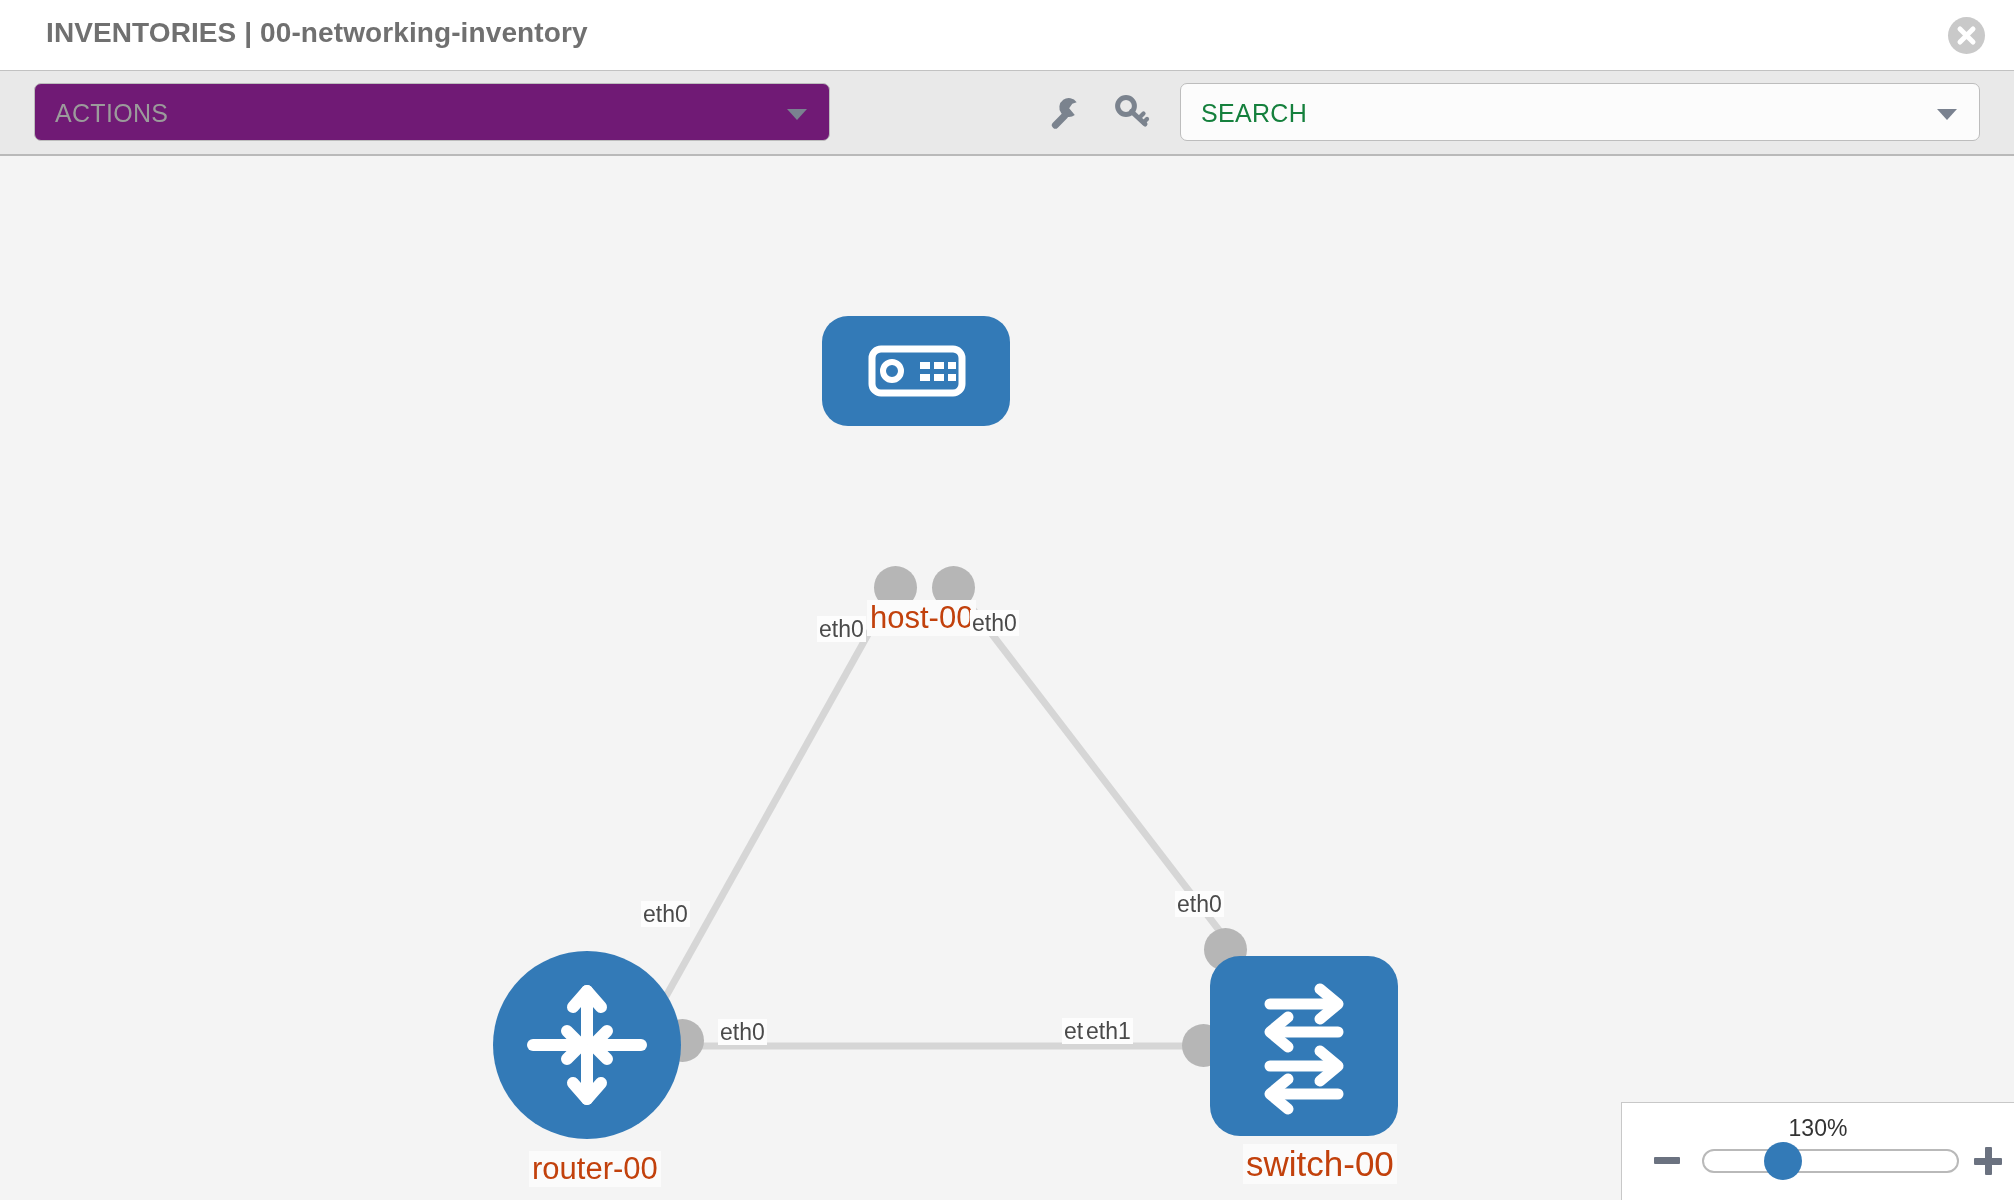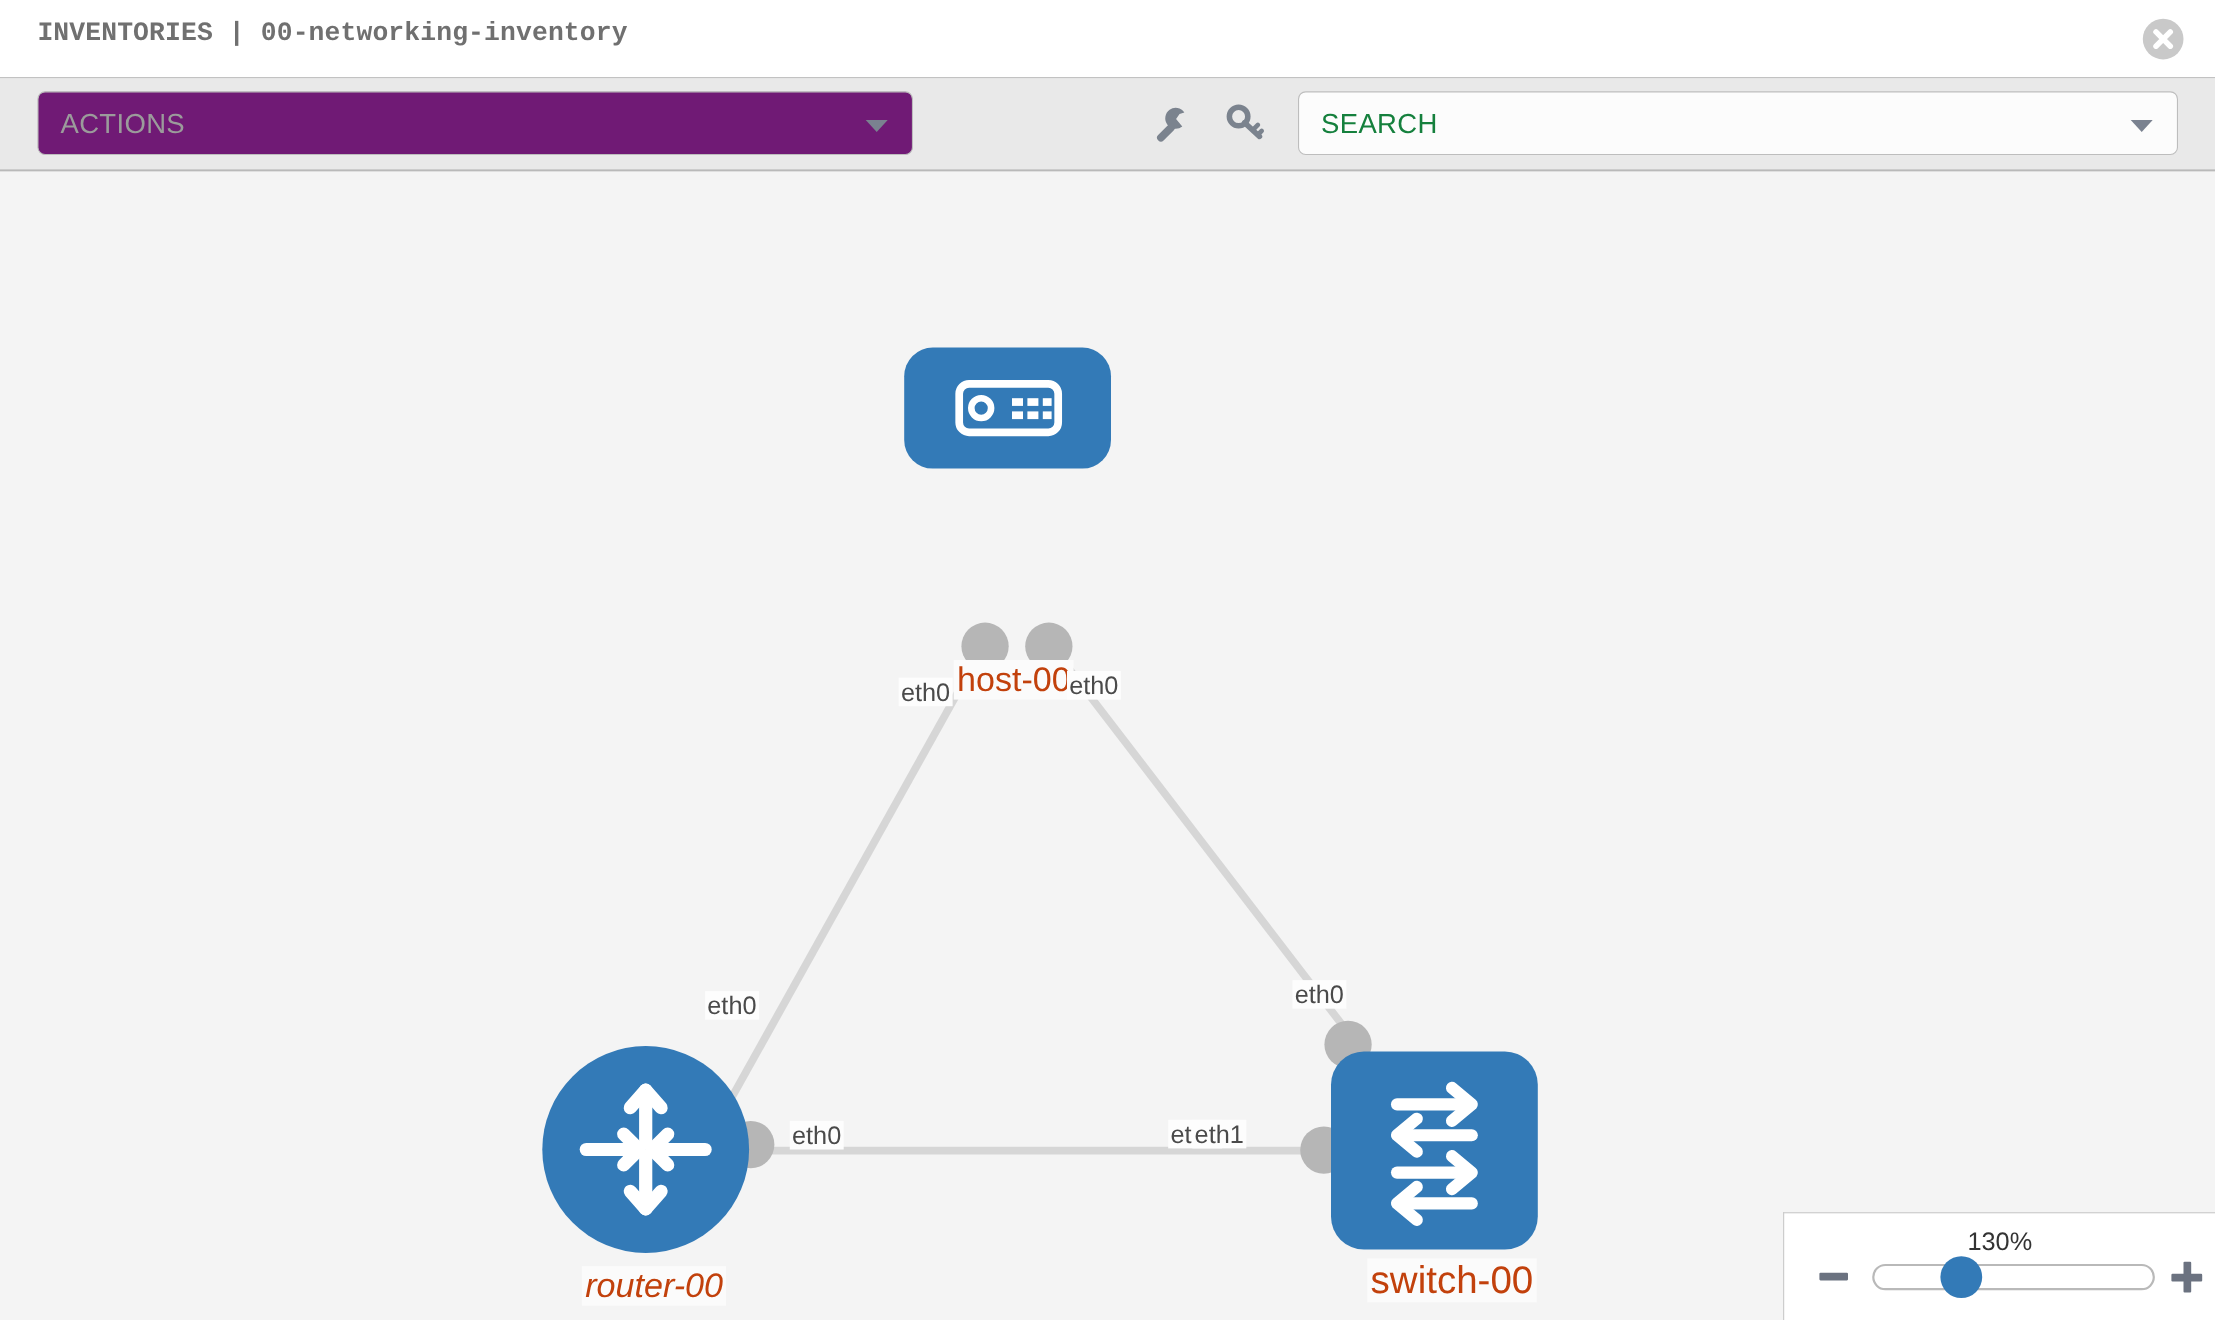--- a/index.html
+++ b/index.html
@@ -23,28 +23,27 @@
   .titlebar {
     position: absolute;
     left: 0; top: 0;
     width: 2014px;
     height: 70px;
     background: #ffffff;
     box-sizing: border-box;
   }
   .title-text {
     position: absolute;
-    left: 34px;
+    left: 46px;
     top: 17px;
-    font-size: 24px;
+    font-size: 28px;
     font-weight: bold;
     color: #707070;
     letter-spacing: 0.1px;
     white-space: nowrap;
-    font-family: Liberation Mono, monospace;
   }
   .close-icon {
     position: absolute;
     right: 29px;
     top: 17px;
     width: 37px;
     height: 37px;
     border-radius: 50%;
     background: #c9c9c9;
     cursor: pointer;
@@ -337,21 +336,21 @@
 
             <path d="M40 94 L88 94"></path>
             <path d="M74 80 L88 94 L74 108"></path>
 
             <path d="M148 94 L100 94"></path>
             <path d="M114 80 L100 94 L114 108"></path>
           </g>
         </svg>
       </div>
 
-      <span class="node-label" style="left:36px; top:200px; font-size:31px;font-style:italic;">router-00</span>
+      <span class="node-label" style="left:36px; top:200px; font-size:31px;">router-00</span>
 
       <span class="iface-label" style="left:148px; top:-50px;">eth0</span>
       <span class="iface-label" style="left:225px; top:68px;">eth0</span>
     </div>
 
     <div class="node" style="left:1210px; top:800px;">
       <span class="port" style="left:-6px; top:-28px;"></span>
       <span class="port" style="left:-28px; top:68px;"></span>
 
       <div class="node-shape" style="left:0; top:0; width:188px; height:180px; border-radius:30px;">

